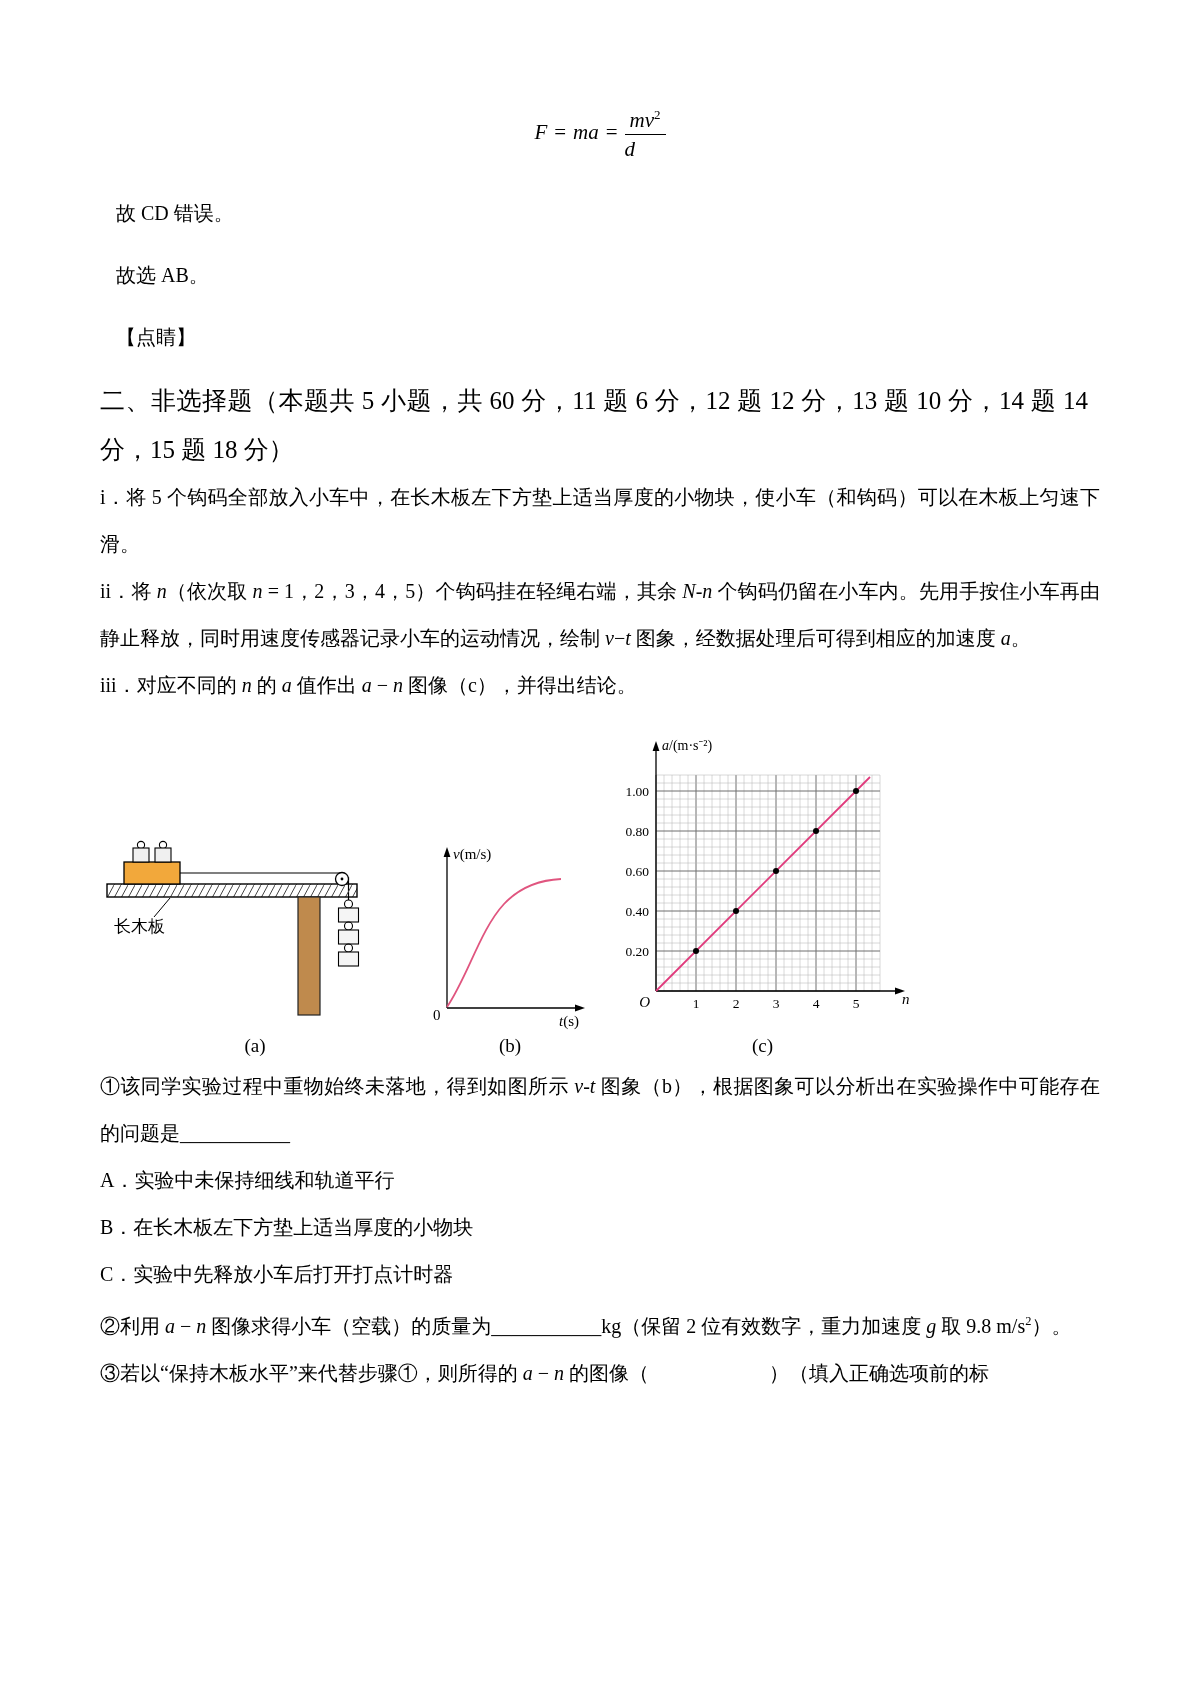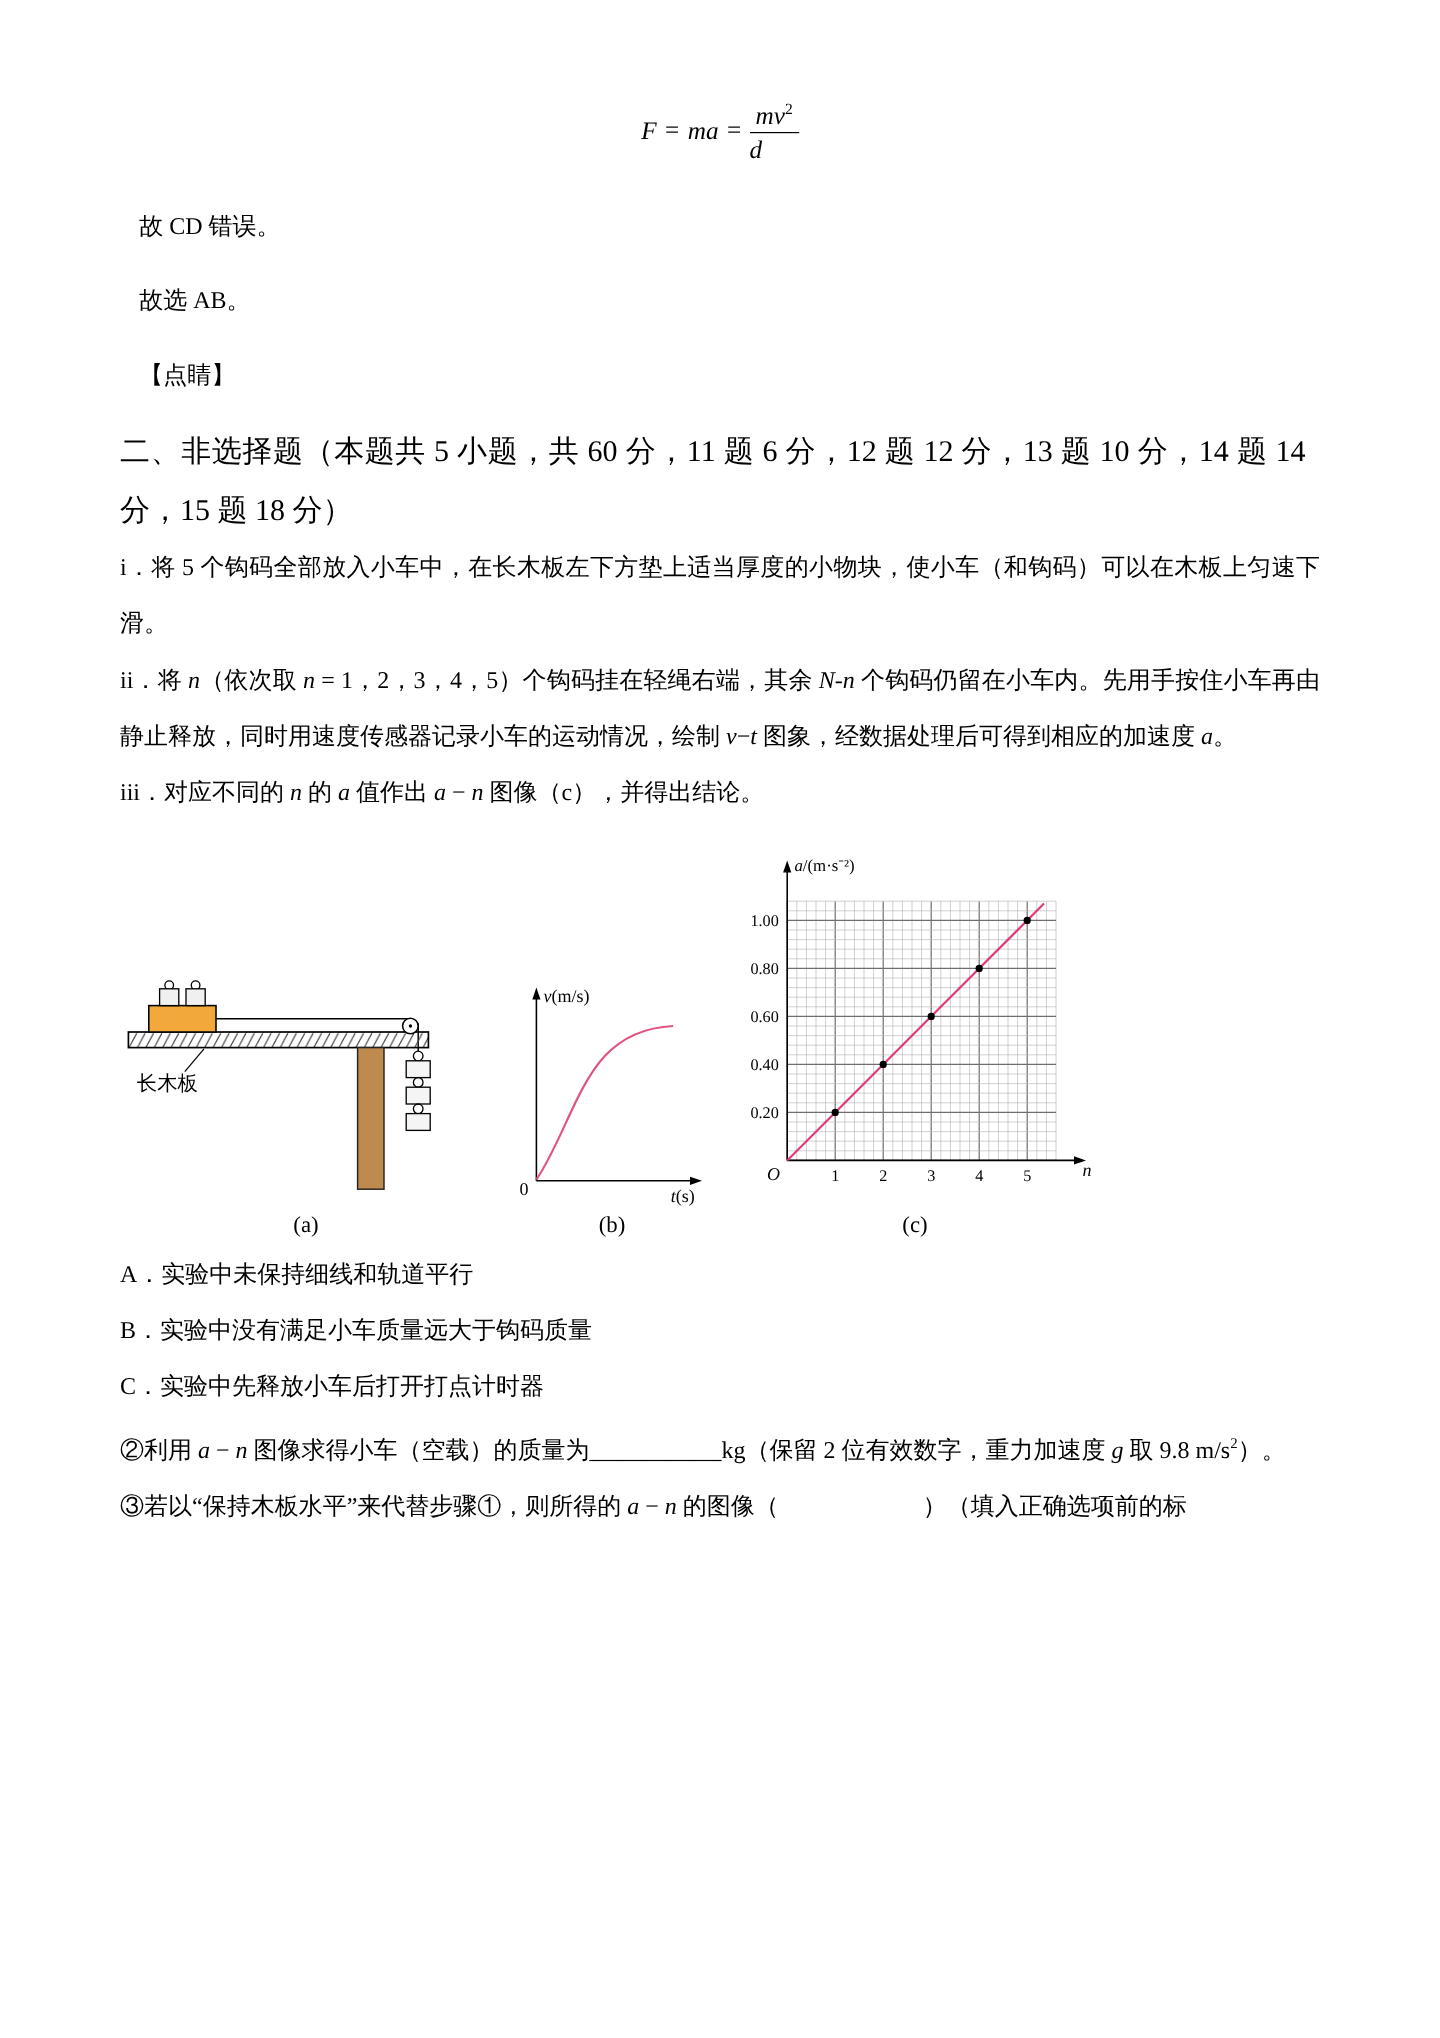--- a/index.html
+++ b/index.html
@@ -6,21 +6,21 @@
   html, body { margin: 0; padding: 0; background: #ffffff; }
   .page {
     position: relative;
     width: 1200px;
     height: 1698px;
     background: #ffffff;
     font-family: "Liberation Serif", serif;
     color: #000;
     overflow: hidden;
   }
-  .content { position: absolute; left: 100px; top: 78px; width: 1000px; }
+  .content { position: absolute; left: 100px; top: 102px; width: 1000px; }
 
   .formula-block {
     text-align: center;
     font-size: 21px;
     margin: 6px 0 20px 0;
     min-height: 62px;
   }
   .formula-block .var { font-style: italic; }
   .formula-block .op { font-style: normal; padding: 0 7px; }
   .frac { display: inline-block; vertical-align: middle; text-align: left; line-height: 1.15; }
@@ -212,20 +212,21 @@
               <circle cx="166" cy="138" r="3" fill="#000000"></circle>
               <circle cx="206" cy="98" r="3" fill="#000000"></circle>
               <circle cx="246" cy="58" r="3" fill="#000000"></circle>
             </g>
         </svg>
         <div class="fig-caption">(c)</div>
       </div>
 
     </div>
 
+    <p class="para">①该同学实验过程中重物始终未落地，得到如图所示 <i>v</i>-<i>t</i> 图象（b），根据图象可以分析出在实验操作中可能存在的问题是___________</p>
     <p class="para">A．实验中未保持细线和轨道平行</p>
-    <p class="para">B．实验中没有满足小车质量远大于钩码质量</p>
+    <p class="para">B．在长木板左下方垫上适当厚度的小物块</p>
     <p class="para">C．实验中先释放小车后打开打点计时器</p>
     <p class="para">②利用 <i>a</i> − <i>n</i> 图像求得小车（空载）的质量为___________kg（保留 2 位有效数字，重力加速度 <i>g</i> 取 9.8 m/s<sup>2</sup>）。</p>
     <p class="para">③若以“保持木板水平”来代替步骤①，则所得的 <i>a</i> − <i>n</i> 的图像（　　　　　　）（填入正确选项前的标</p>
 
   </div>
 </div>
 
 </body></html>

